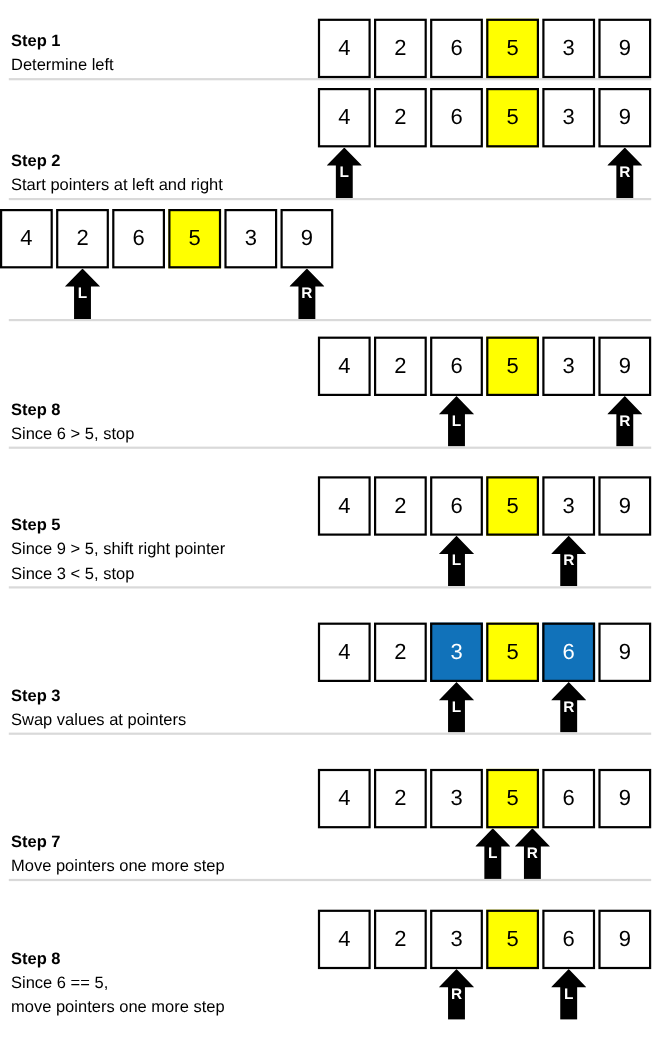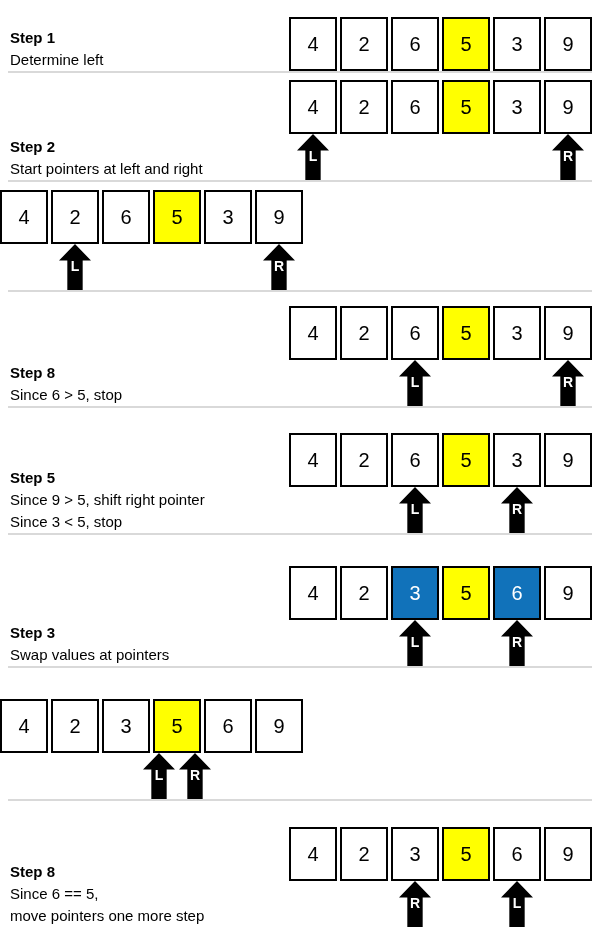--- a/index.html
+++ b/index.html
@@ -223,20 +223,24 @@
               <span class="arrow-letter" style="color: rgb(255, 255, 255);">L</span>
             </div>
             <div class="arrow" style="background: rgb(0, 0, 0); left: 212px;">
               <span class="arrow-letter" style="color: rgb(255, 255, 255);">R</span>
             </div>
           </div>
     </div>
   </section>
 <div class="divider" style="background: rgb(217, 217, 217);"></div>
   <section class="row row-7">
+    <div class="caption">
+      <div class="title">Step 7</div>
+    <div class="line">Move pointers one more step</div>
+        </div>
     <div class="arraywrap">
       <div class="cells">
             <div class="cell" style="background: rgb(255, 255, 255);">4</div>
             <div class="cell" style="background: rgb(255, 255, 255);">2</div>
             <div class="cell" style="background: rgb(255, 255, 255);">3</div>
             <div class="cell" style="background: rgb(255, 255, 0);">5</div>
             <div class="cell" style="background: rgb(255, 255, 255);">6</div>
             <div class="cell" style="background: rgb(255, 255, 255);">9</div>
           </div>
       <div class="pointers">

